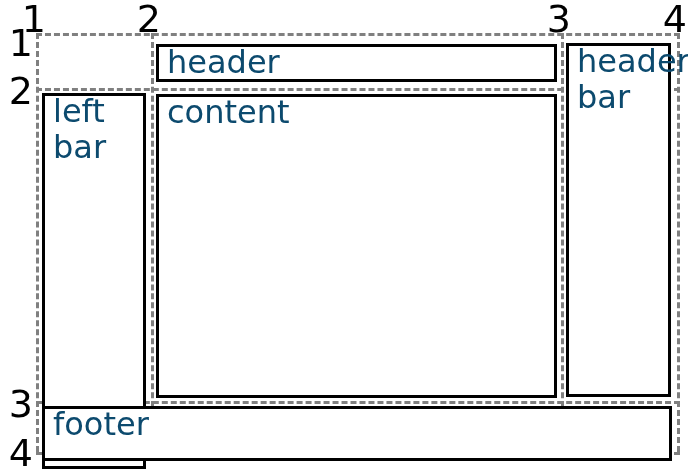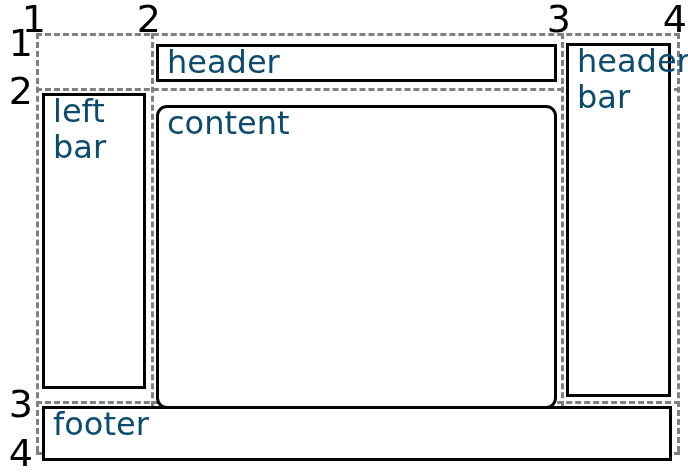--- a/index.html
+++ b/index.html
@@ -63,22 +63,22 @@
     top: -3px;
     font-size: 32px;
     line-height: 36px;
     color: #0c4a6e;
     font-family: "DejaVu Sans", sans-serif;
     white-space: pre-line;
   }
 
   
   #area-header   { left: 156px; top: 44px;  width: 401px; height: 38px; }
-  #area-leftbar  { left: 42px;  top: 93px;  width: 104px; height: 296px; }
-  #area-content  { left: 156px; top: 105px;  width: 401px; height: 304px; border-radius: 11px; }
+  #area-leftbar  { left: 42px;  top: 93px;  width: 104px; height: 376px; }
+  #area-content  { left: 156px; top: 94px;  width: 401px; height: 304px; }
   #area-rightbar { left: 566px; top: 43px;  width: 105px; height: 354px; }
   #area-footer   { left: 42px;  top: 406px; width: 630px; height: 55px; }
 </style>
 </head>
 <body>
 
 <div id="diagram">
 
   <div class="gridline-v" style="left:36px;  top:33px; height:419px;"></div>
   <div class="gridline-v" style="left:151px; top:33px; height:419px;"></div>

